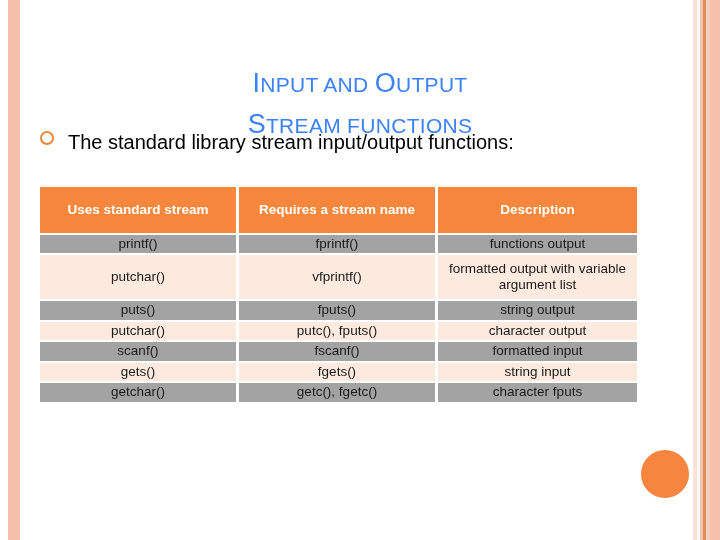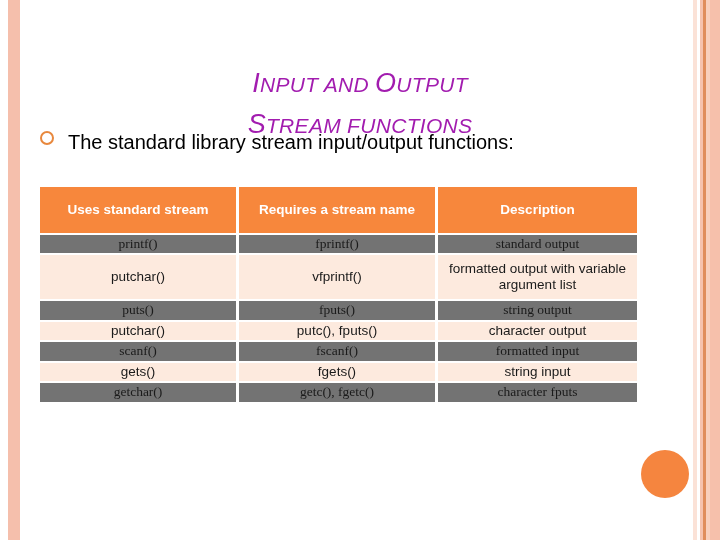--- a/index.html
+++ b/index.html
@@ -51,25 +51,24 @@
     background: #f5853f;
   }
 
   
   .title {
     position: absolute;
     left: 60px;
     top: 40px;
     width: 600px;
     text-align: center;
-    color: #a21caf;
+    color: #3b82f6;
     line-height: 1.28;
     font-weight: normal;
     letter-spacing: 0.3px;
-    font-style: italic;
   }
   .title .ln {
     display: block;
     white-space: nowrap;
   }
   .title .big  { font-size: 27px; }
   .title .small{ font-size: 21px; }
 
   
   .bullet-row {
@@ -117,21 +116,21 @@
     background: #f7873c;
     color: #ffffff;
     font-weight: bold;
     font-size: 13.5px;
     height: 44px;
   }
   .tbl col.c1 { width: 196px; }
   .tbl col.c2 { width: 196px; }
   .tbl col.c3 { width: 199px; }
 
-  .tbl tr.odd  td { background: #737373; font-family: Liberation Serif, serif; }
+  .tbl tr.odd  td { background: #a3a3a3; }
   .tbl tr.even td { background: #fdeade; }
   .tbl td.tall { height: 42px; }
 </style>
 </head>
 <body>
 
 <div id="slide">
 
   <div class="corner-block"></div>
   <div class="stripe stripe-left"></div>
@@ -163,21 +162,21 @@
       <tr>
         <th>Uses standard stream</th>
         <th>Requires a stream name</th>
         <th>Description</th>
       </tr>
     </thead>
     <tbody>
       <tr class="odd">
         <td>printf()</td>
         <td>fprintf()</td>
-        <td>standard output</td>
+        <td>functions output</td>
       </tr>
       <tr class="even">
         <td class="tall">putchar()</td>
         <td class="tall">vfprintf()</td>
         <td class="tall">formatted output with variable argument list</td>
       </tr>
       <tr class="odd">
         <td>puts()</td>
         <td>fputs()</td>
         <td>string output</td>

